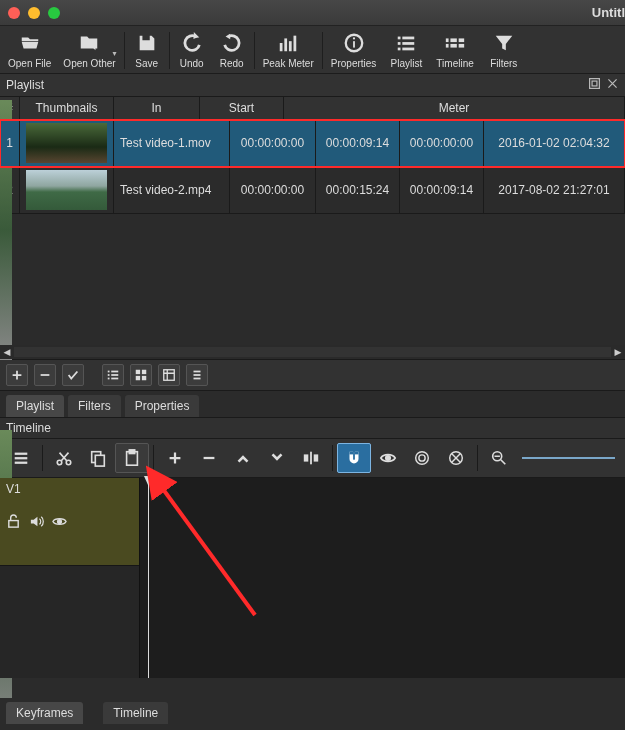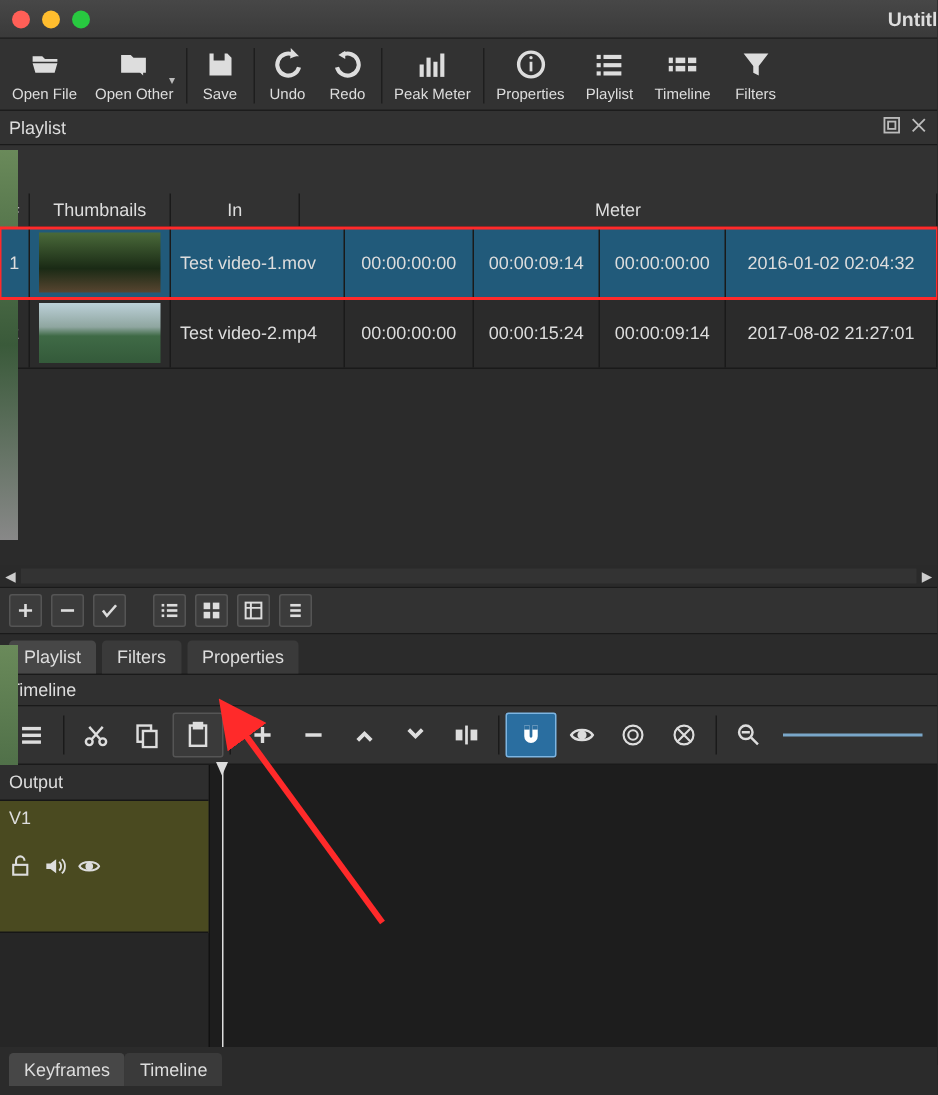--- a/index.html
+++ b/index.html
@@ -14,21 +14,21 @@
   .tbtn { display:flex; flex-direction:column; align-items:center; justify-content:flex-end; min-width:48px; padding:2px 6px; font-size:10px; color:#ddd; cursor:pointer; gap:4px; position:relative;}
   .tbtn svg, .tbtn .ico { width:22px; height:22px; }
   .tbtn-sep { width:1px; background:#1e1e1e; margin:2px 2px;}
   .small-arrow { position:absolute; bottom:13px; right:5px; font-size:8px; color:#bbb;}
   .panel-header { background:#323232; font-size:12px; padding:3px 6px; border-bottom:1px solid #1a1a1a; display:flex; align-items:center; justify-content:space-between;}
   .panel-header .pbtns svg{width:13px;height:13px;margin-left:2px;cursor:pointer;}
   .playlist { background:#2b2b2b; }
   .pl-head, .pl-row { display:flex; font-size:12px; }
   .pl-head { background:#323232; border-bottom:1px solid #1a1a1a; }
   .pl-head > div, .pl-row > div { border-right:1px solid #1a1a1a; padding:4px 6px; display:flex; align-items:center; justify-content:center; overflow:hidden; white-space:nowrap;}
-  .pl-head > div { height:22px;margin-top:32px; }
+  .pl-head > div { height:22px; }
   .col-num{width:20px;justify-content:flex-end;padding-right:4px;}
   .col-thumb{width:94px;} .col-clip{width:116px;justify-content:flex-start;} .col-in{width:86px;} .col-dur{width:84px;} .col-start{width:84px;} .col-date{flex:1;}
   .pl-row { height:47px; border-bottom:1px solid #1a1a1a;}
   .pl-row.selected { background:#215a7a; outline:2px solid #ff2a2a; outline-offset:-1px; position:relative; z-index:2;}
   .thumb { width:82px; height:40px; }
   .thumb.forest { background: linear-gradient(#4a6a3a,#1a2a15 60%,#584530); }
   .thumb.coast { background: linear-gradient(#bcd0d8,#8fa6a0 40%,#3f6a46 55%,#345a3a); }
   .pl-row .col-clip { justify-content:flex-start; white-space:normal; line-height:1.2;}
   .pl-body { height:225px; }
   .pl-empty { height:130px; background:#2b2b2b; }
@@ -53,21 +53,21 @@
   .zoom-slider .line{height:2px;background:#7aa7c9;flex:1;position:relative;}
   .timeline-body { display:flex; height:200px; background:#1f1f1f; position:relative;}
   .tl-left { width:140px; background:#262626; border-right:1px solid #111;}
   .tl-output { height:24px; background:#2e2e2e; font-size:12px; padding:4px 6px; border-bottom:1px solid #161616;}
   .tl-track { height:88px; background:#4a4a20; border-bottom:1px solid #161616; padding:4px 6px; font-size:12px;}
   .tl-track .ticons{display:flex;gap:8px;margin-top:18px;}
   .tl-track .ticons svg{width:15px;height:15px;}
   .tl-right{flex:1;position:relative;background:#1d1d1d;}
   .playhead{position:absolute;left:8px;top:0;bottom:0;width:1px;background:#ddd;}
   .playhead:before{content:"";position:absolute;top:-2px;left:-4px;border-left:4.5px solid transparent;border-right:4.5px solid transparent;border-top:9px solid #ddd;}
-  .bottom-tabs{position:absolute;bottom:0;left:0;right:0;display:flex;gap:0;padding:4px 6px 6px;background:#2b2b2b;}
+  .bottom-tabs{position:absolute;bottom:0;left:0;right:0;display:flex;gap:20px;padding:4px 6px 6px;background:#2b2b2b;}
   .arrow-annot{position:absolute;pointer-events:none;z-index:50;}
   .bg-photo { position:absolute; left:0; width:12px; background:linear-gradient(#6a8a5a,#3a5a3a,#888); }
   .col-clip{padding-left:6px;padding-right:2px;}
 </style>
 </head>
 <body>
 
 <div class="bg-photo" style="top:100px;height:260px;"></div>
 <div class="bg-photo" style="top:430px;height:300px;"></div>
 
@@ -176,20 +176,21 @@
         <path d="M3 3l10 10M13 3L3 13"></path>
       </svg>
   </span>
 </div>
 
 <div class="playlist">
   <div class="pl-head">
     <div class="col-num">#</div>
     <div class="col-thumb">Thumbnails</div>
     <div class="col-in">In</div>
+    <div class="col-start">Start</div>
     <div class="col-date">Meter</div>
   </div>
   <div class="pl-body">
     <div class="pl-row selected">
       <div class="col-num">1</div>
       <div class="col-thumb">
           <div class="thumb forest"></div>
         </div>
       <div class="col-clip">Test video-1.mov</div>
       <div class="col-in">00:00:00:00</div>
@@ -364,21 +365,20 @@
         <path d="M12 12l5 5M5 8h6"></path>
       </svg>
     </div>
   <div class="zoom-slider">
       <div class="line"></div>
     </div>
 </div>
 
 <div class="timeline-body">
   <div class="tl-left">
-    <div class="tl-output">Output</div>
     <div class="tl-track">
       <span>V1</span>
       <div class="ticons">
         <svg viewBox="0 0 16 16" fill="none" stroke="#ddd" stroke-width="1.5">
             <rect x="3" y="7" width="10" height="7"></rect>
             <path d="M5 7V4a3 3 0 0 1 6 0"></path>
           </svg>
         <svg viewBox="0 0 16 16" fill="#ddd">
             <path d="M2 6h3l4-3v10l-4-3H2z"></path>
             <path d="M11 5c2 1 2 5 0 6M13 3c3 2 3 8 0 10" fill="none" stroke="#ddd" stroke-width="1.3"></path>

